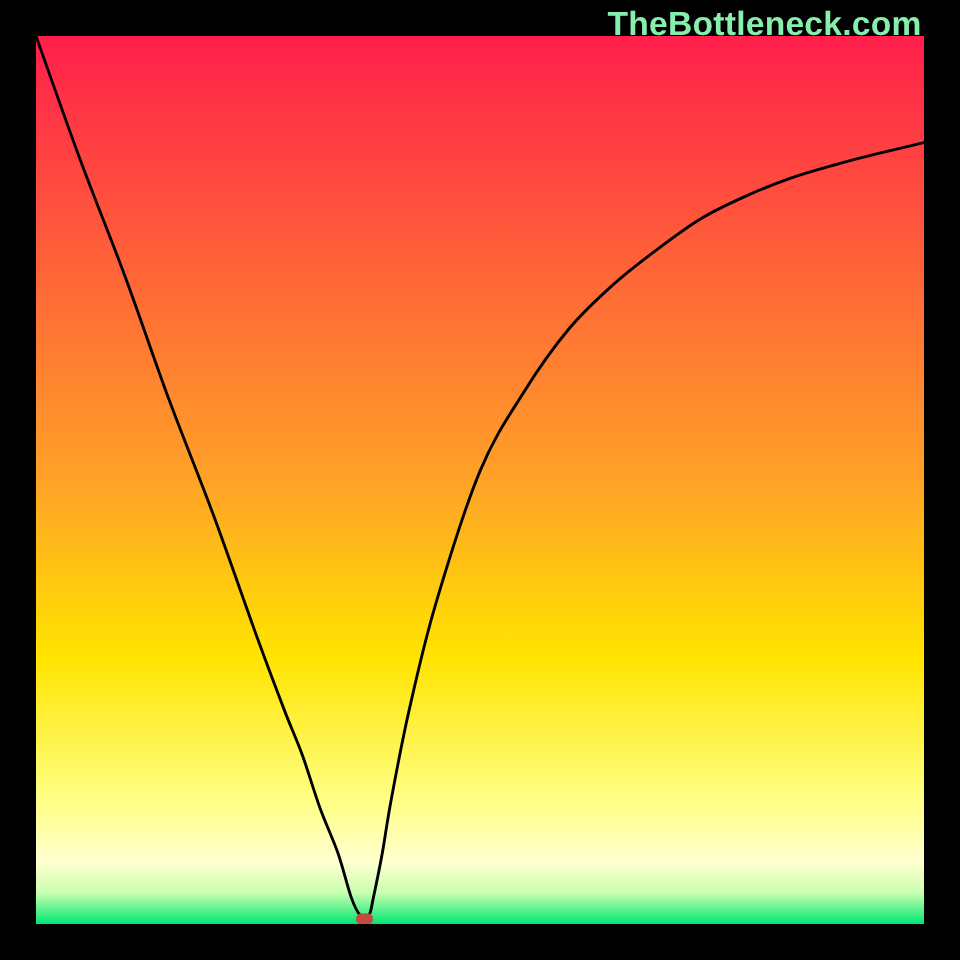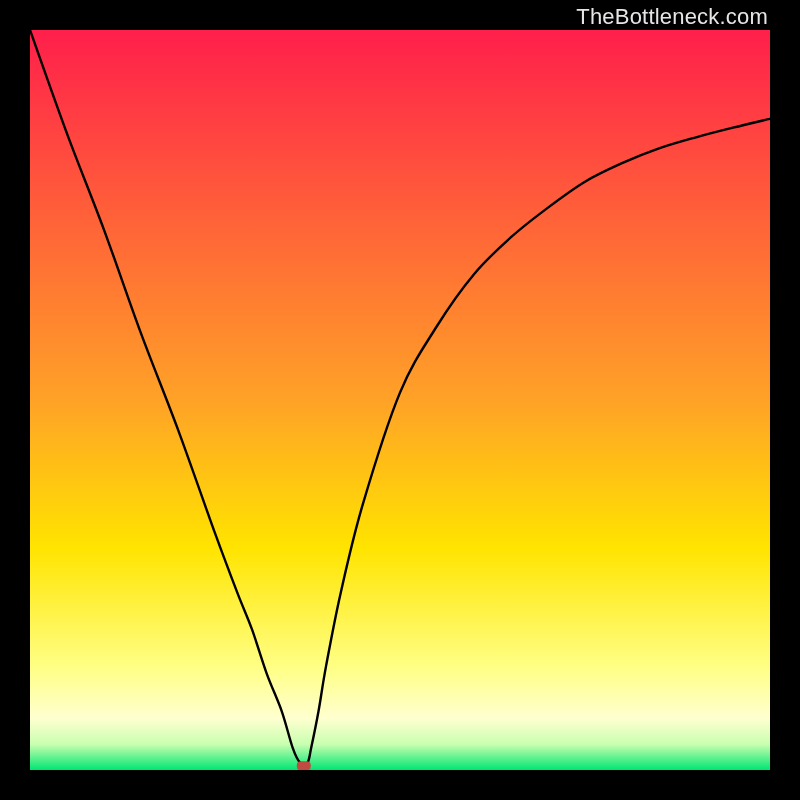--- a/index.html
+++ b/index.html
@@ -23,23 +23,23 @@
     position: absolute;
     left: 30px;
     top: 30px;
     width: 740px;
     height: 740px;
   }
   .watermark {
     position: absolute;
     right: 32px;
     top: 4px;
-    font-size: 22px;
-    font-weight: 400;
-    color: #e5e5e5;
+    font-size: 28px;
+    font-weight: 700;
+    color: #86efac;
     letter-spacing: 0.2px;
   }
   svg { display: block; }
 </style>
 </head>
 <body>
 
 <div class="frame">
   <div class="watermark">TheBottleneck.com</div>
   <div class="plot">

